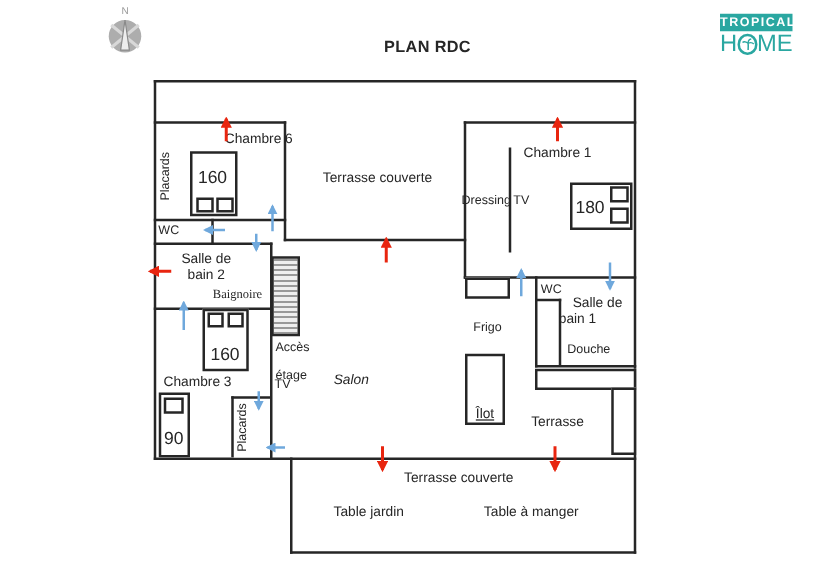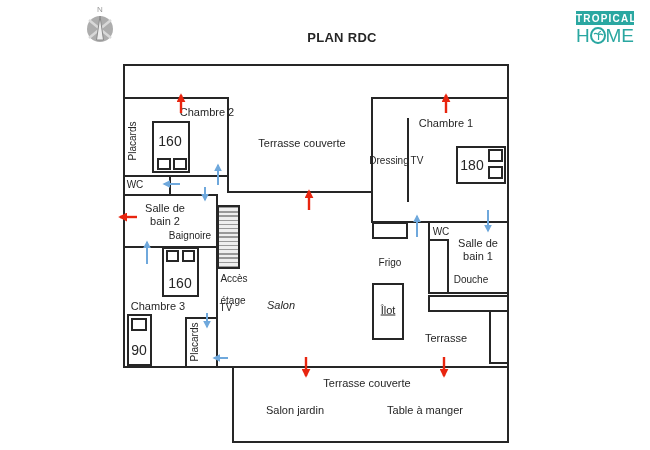--- a/index.html
+++ b/index.html
@@ -104,45 +104,45 @@
 
   <div class="furn" style="left:127px;top:314px;width:25px;height:52px;"></div>
   <div class="pil" style="left:131px;top:318px;width:16px;height:13px;"></div>
   <div class="num" style="left:139px;top:350px;">90</div>
 
   <div class="furn" style="left:372px;top:222px;width:36px;height:17px;"></div>
   <div class="furn" style="left:372px;top:283px;width:32px;height:57px;"></div>
   <div class="furn" style="left:428px;top:295px;width:81px;height:17px;"></div>
   <div class="furn" style="left:489px;top:310px;width:20px;height:54px;"></div>
 
-  <div class="lbl" style="left:207px;top:112px;">Chambre 2</div>
+  <div class="lbl" style="left:207px;top:112px;">Chambre 6</div>
   <div class="vlbl" style="left:133px;top:141px;">Placards</div>
   <div class="lbl sm" style="left:135px;top:185px;">WC</div>
   <div class="lbl" style="left:165px;top:208px;">Salle de</div>
   <div class="lbl" style="left:165px;top:221px;">bain 2</div>
-  <div class="lbl sm" style="left:190px;top:236px;">Baignoire</div>
+  <div class="lbl sm" style="left:190px;top:236px;font-family:Liberation Serif, serif;">Baignoire</div>
   <div class="lbl" style="left:158px;top:306px;">Chambre 3</div>
   <div class="vlbl" style="left:195px;top:342px;">Placards</div>
   <div class="lbl sm" style="left:234px;top:279px;">Accès</div>
   <div class="lbl sm" style="left:233px;top:301px;">étage</div>
   <div class="lbl sm" style="left:226px;top:308px;">TV</div>
   <div class="lbl" style="left:281px;top:305px;font-style:italic;">Salon</div>
   <div class="lbl" style="left:302px;top:143px;">Terrasse couverte</div>
   <div class="lbl sm" style="left:389px;top:161px;">Dressing</div>
   <div class="lbl sm" style="left:417px;top:161px;">TV</div>
   <div class="lbl" style="left:446px;top:123px;">Chambre 1</div>
   <div class="lbl sm" style="left:390px;top:231px;margin-top:32px;">Frigo</div>
   <div class="lbl sm" style="left:441px;top:232px;">WC</div>
   <div class="lbl" style="left:478px;top:243px;">Salle de</div>
-  <div class="lbl" style="left:478px;top:256px;">bain 1</div>
+  <div class="lbl" style="left:462px;top:256px;">bain 1</div>
   <div class="lbl sm" style="left:471px;top:280px;">Douche</div>
-  <div class="lbl" style="left:388px;top:310px;text-decoration:underline;">Îlot</div>
+  <div class="lbl" style="left:388px;top:332px;text-decoration:underline;">Îlot</div>
   <div class="lbl" style="left:446px;top:338px;">Terrasse</div>
   <div class="lbl" style="left:367px;top:383px;">Terrasse couverte</div>
-  <div class="lbl" style="left:295px;top:410px;">Salon jardin</div>
+  <div class="lbl" style="left:295px;top:410px;">Table jardin</div>
   <div class="lbl" style="left:425px;top:410px;">Table à manger</div>
 
   <svg class="overlay" width="650" height="450">
     <defs>
       <marker id="aR" viewBox="0 0 10 10" refX="8" refY="5" markerWidth="9" markerHeight="9" orient="auto" markerUnits="userSpaceOnUse">
           <path d="M0 0 L10 5 L0 10 z" fill="#e8250f"></path>
         </marker>
       <marker id="aB" viewBox="0 0 10 10" refX="8" refY="5" markerWidth="8" markerHeight="8" orient="auto" markerUnits="userSpaceOnUse">
           <path d="M0 0 L10 5 L0 10 z" fill="#6fa8dc"></path>
         </marker>

